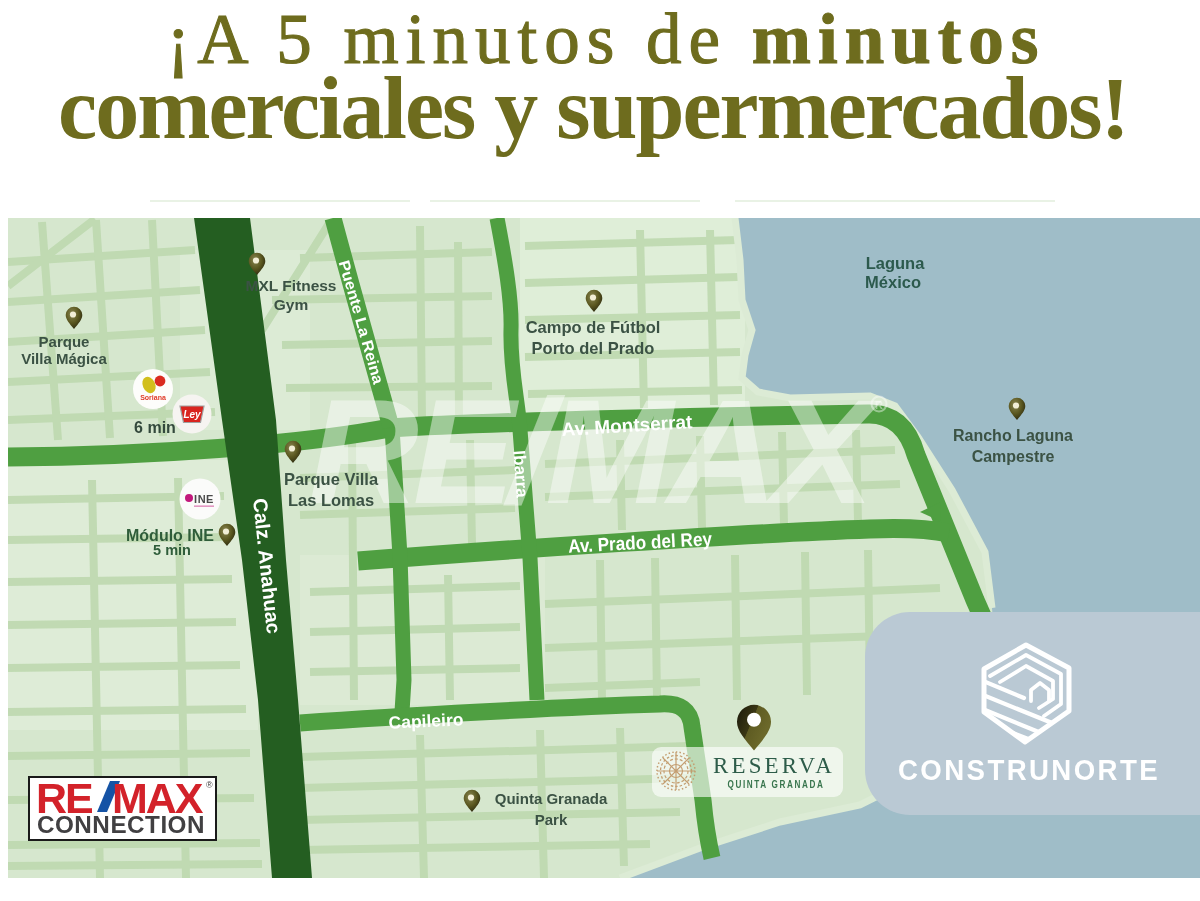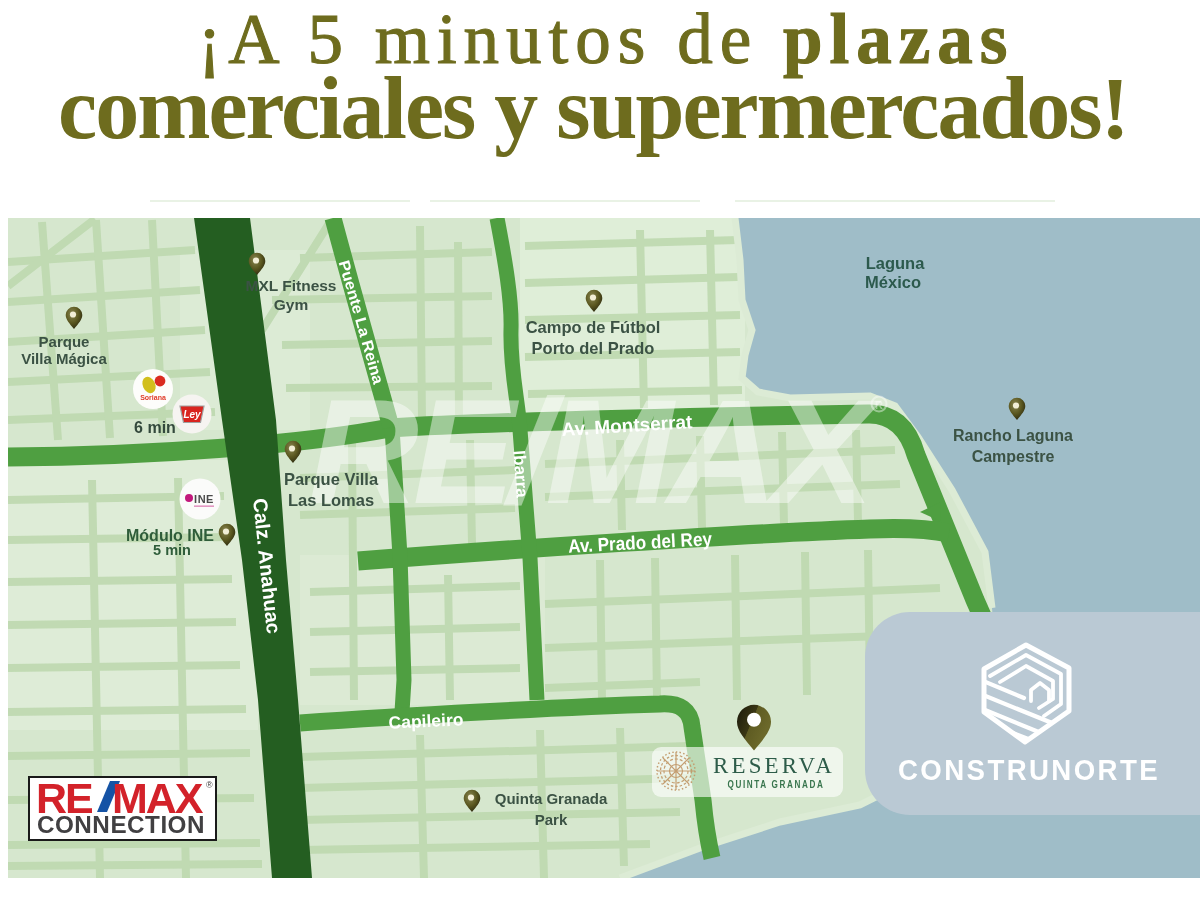--- a/index.html
+++ b/index.html
@@ -5,21 +5,21 @@
 html,body{margin:0;padding:0;background:#ffffff;}
 body{width:1200px;height:901px;position:relative;overflow:hidden;font-family:"Liberation Sans",sans-serif;}
 .hl{position:absolute;left:0;width:1200px;text-align:center;color:#6e6c1e;font-family:"Liberation Serif",serif;white-space:nowrap;}
 #l1{top:-1px;font-size:71px;letter-spacing:7px;margin-left:6px;-webkit-text-stroke:1.1px #6e6c1e;}
 #l1 b{font-weight:bold;}
 #l2{top:58px;font-size:88px;font-weight:bold;letter-spacing:-2px;margin-left:-7px;}
 </style>
 </head>
 <body>
 
-<div class="hl" id="l1">¡A 5 minutos de <b>plazas</b></div>
+<div class="hl" id="l1">¡A 5 minutos de <b>minutos</b></div>
 
 <div class="hl" id="l2">comerciales y supermercados!</div>
 
 <div style="position:absolute;top:200px;left:150px;width:260px;height:2px;background:#cfe3c6;opacity:0.45"></div>
 <div style="position:absolute;top:200px;left:430px;width:270px;height:2px;background:#cfe3c6;opacity:0.45"></div>
 <div style="position:absolute;top:200px;left:735px;width:320px;height:2px;background:#cfe3c6;opacity:0.45"></div>
 
 <svg id="map" style="position:absolute;left:8px;top:218px" width="1192" height="660" viewBox="8 218 1192 660">
 <defs>
 <radialGradient id="pinG" cx="38%" cy="32%" r="75%">

